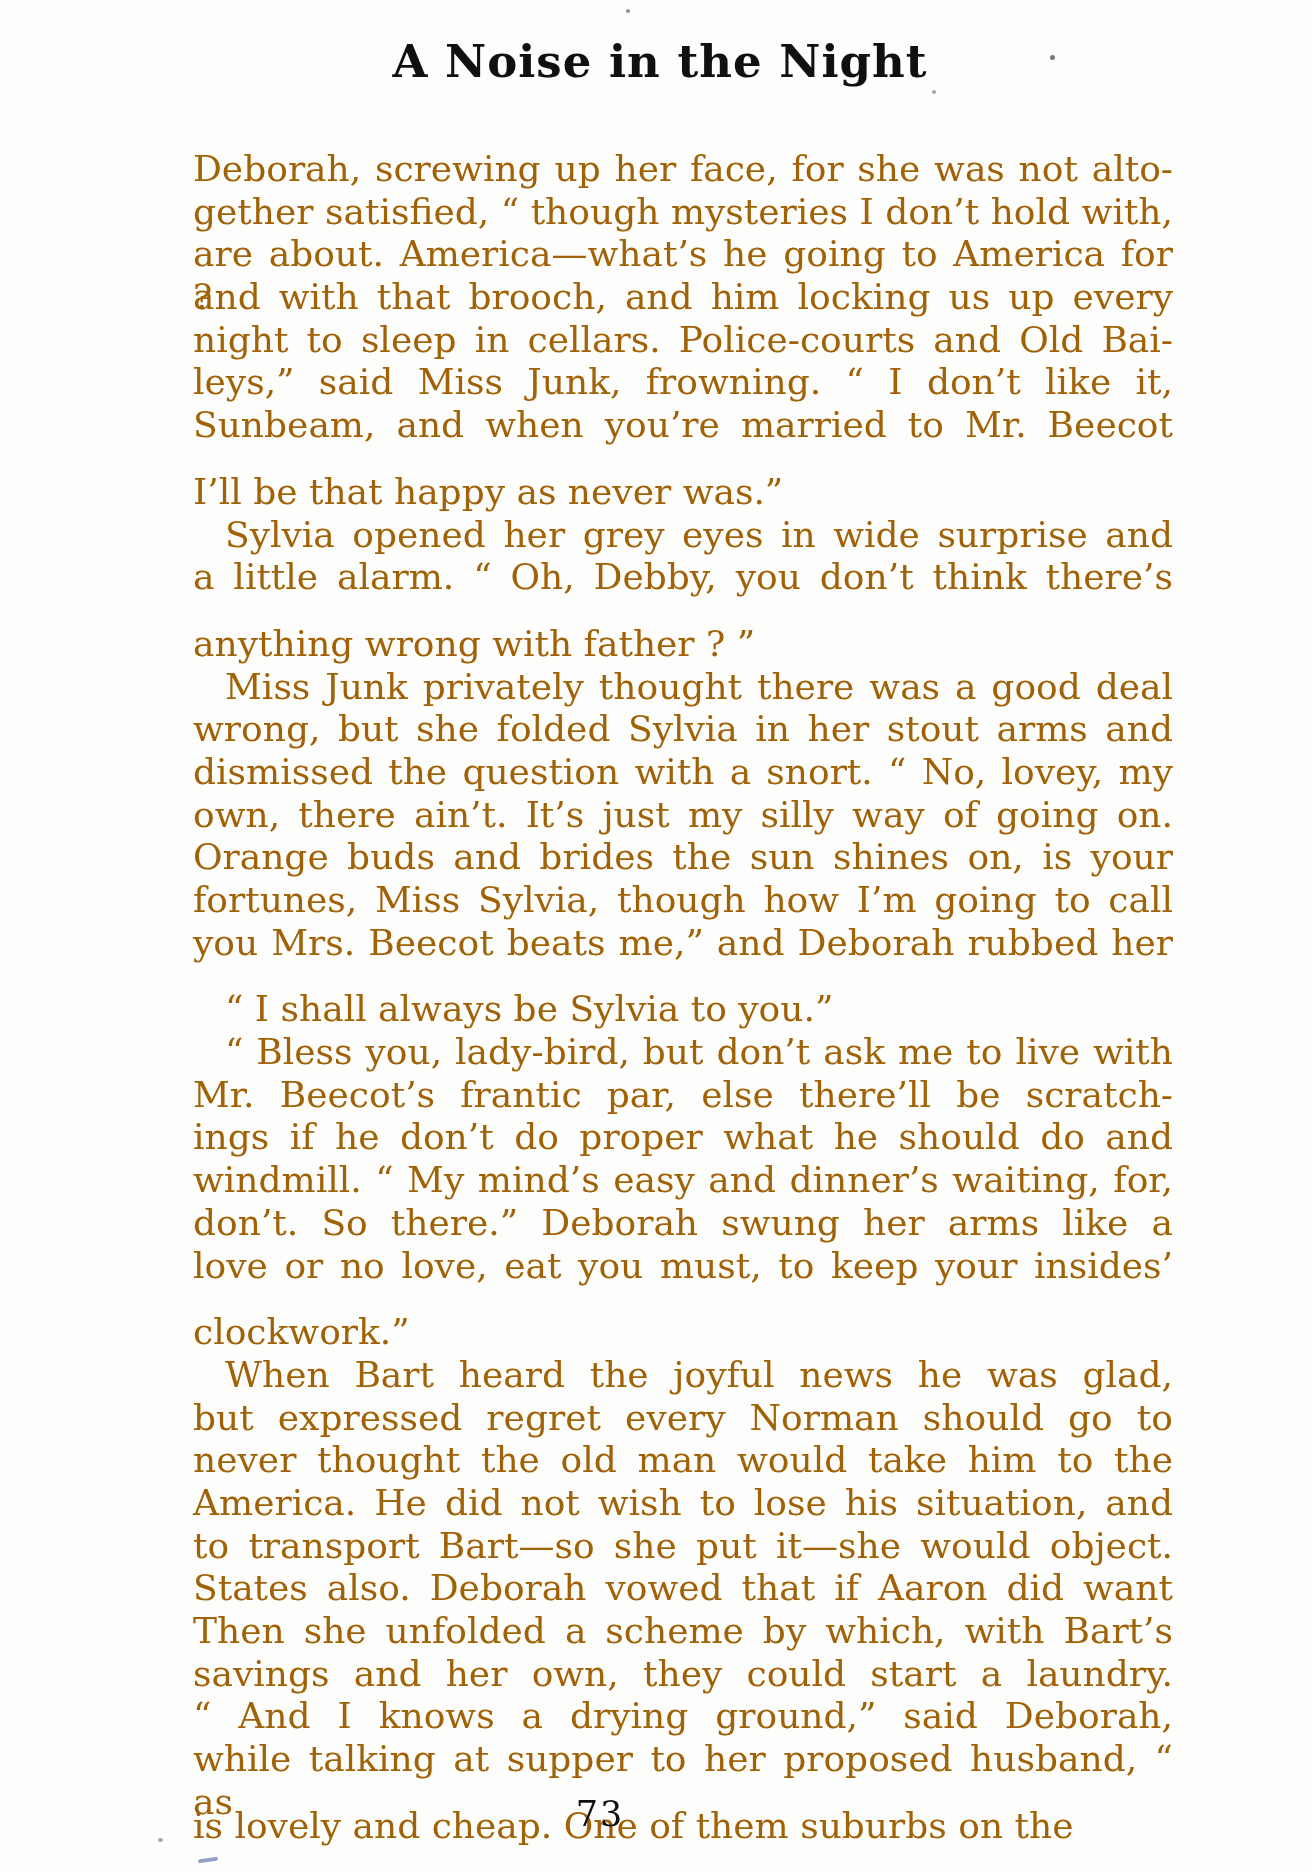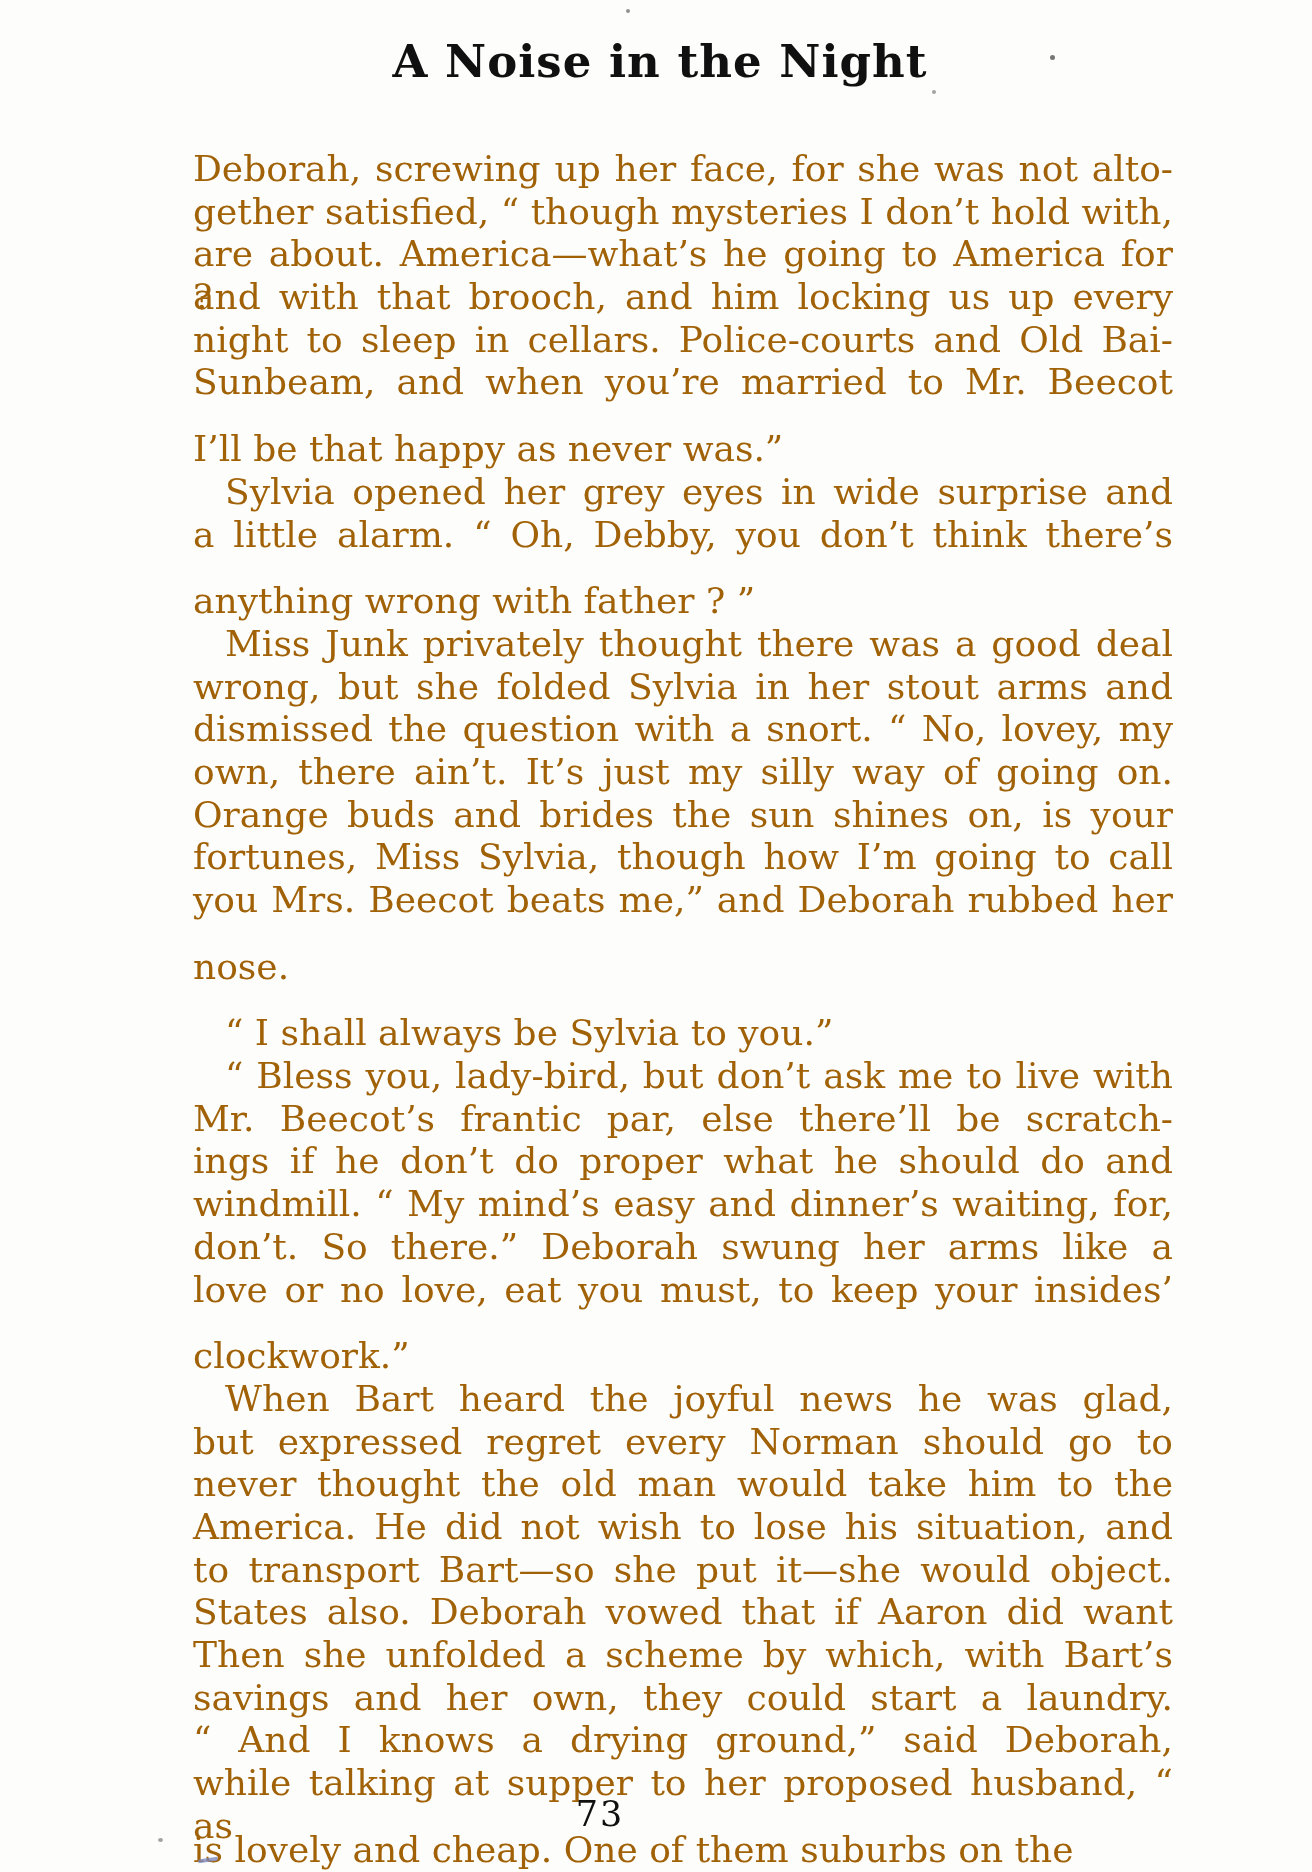--- a/index.html
+++ b/index.html
@@ -78,33 +78,33 @@
 
 <div class="page">
   <h1 class="chapter-title">A Noise in the Night</h1>
 
   <div class="text-block" id="paras">
       <div class="line">Deborah, screwing up her face, for she was not alto-</div>
       <div class="line">gether satisfied, “ though mysteries I don’t hold with,</div>
       <div class="line">are about.  America—what’s he going to America for ?</div>
       <div class="line">and with that brooch, and him locking us up every</div>
       <div class="line">night to sleep in cellars.  Police-courts and Old Bai-</div>
+      <div class="line">leys,” said Miss Junk, frowning.  “ I don’t like it,</div>
       <div class="line">Sunbeam, and when you’re married to Mr. Beecot</div>
       <div class="line last">I’ll be that happy as never was.”</div>
       <div class="line indent">Sylvia opened her grey eyes in wide surprise and</div>
       <div class="line">a little alarm.  “ Oh, Debby, you don’t think there’s</div>
       <div class="line last">anything wrong with father ? ”</div>
       <div class="line indent">Miss Junk privately thought there was a good deal</div>
       <div class="line">wrong, but she folded Sylvia in her stout arms and</div>
       <div class="line">dismissed the question with a snort.  “ No, lovey, my</div>
       <div class="line">own, there ain’t.  It’s just my silly way of going on.</div>
       <div class="line">Orange buds and brides the sun shines on, is your</div>
       <div class="line">fortunes, Miss Sylvia, though how I’m going to call</div>
       <div class="line">you Mrs. Beecot beats me,” and Deborah rubbed her</div>
-      <div class="line last">nose.</div>
       <div class="line last indent">“ I shall always be Sylvia to you.”</div>
       <div class="line indent">“ Bless you, lady-bird, but don’t ask me to live with</div>
       <div class="line">Mr. Beecot’s frantic par, else there’ll be scratch-</div>
       <div class="line">ings if he don’t do proper what he should do and</div>
       <div class="line">windmill.  “ My mind’s easy and dinner’s waiting, for,</div>
       <div class="line">don’t.  So there.”  Deborah swung her arms like a</div>
       <div class="line">love or no love, eat you must, to keep your insides’</div>
       <div class="line last">clockwork.”</div>
       <div class="line indent">When Bart heard the joyful news he was glad,</div>
       <div class="line">but expressed regret every Norman should go to</div>

